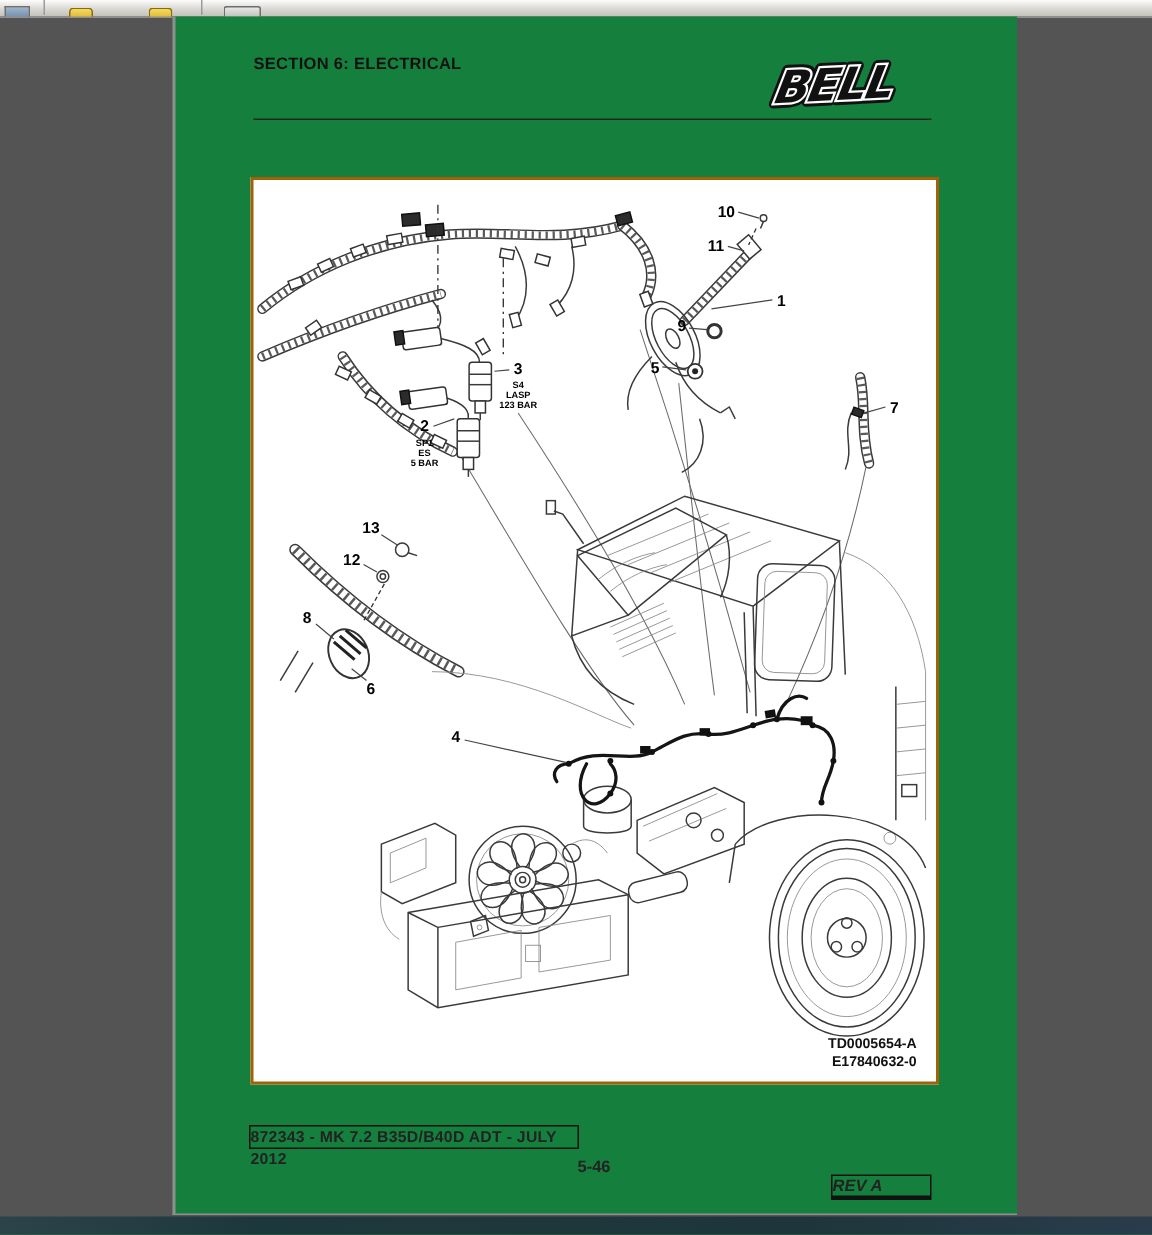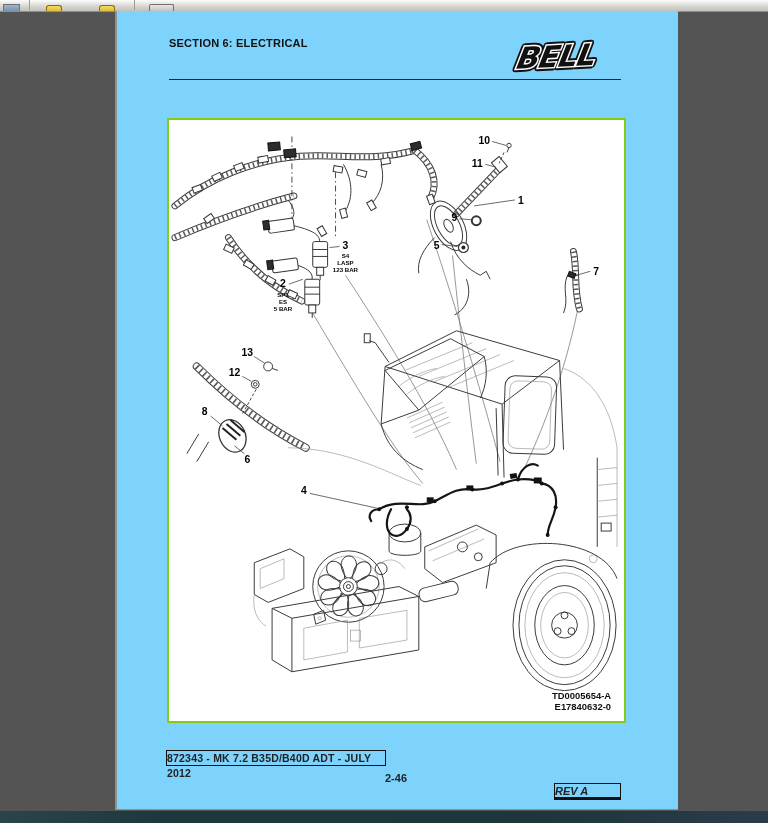--- a/index.html
+++ b/index.html
@@ -16,31 +16,31 @@
     border-bottom:1px solid #8f8f8f;overflow:hidden;
   }
   .tb-sep{position:absolute;top:0;width:1px;height:10px;background:#9a9a9a;}
   .tb-frag{position:absolute;border:1px solid #6f6f6f;border-bottom:none;}
   .frag-blue{left:3px;top:4px;width:15px;height:8px;background:linear-gradient(#9fb4cc,#6d86a6);}
   .frag-yellow{background:linear-gradient(#f2da6a,#dcb21e);border-color:#8a6d00;width:14px;height:7px;top:5px;border-radius:3px 3px 0 0;}
   .frag-gray{left:149px;top:4px;width:23px;height:8px;background:linear-gradient(#e7e7e7,#b5b5b1);border-radius:2px 2px 0 0;}
   
   .page{
     position:absolute;left:115px;top:11px;width:563px;height:799px;
-    background:#7dd3fc;border-left:2px solid #8f8f8f;box-sizing:border-box;
+    background:#15803d;border-left:2px solid #8f8f8f;box-sizing:border-box;
     border-bottom:1px solid #8f8f8f;
   }
   .section-label{position:absolute;left:52px;top:26px;font-size:11px;font-weight:bold;color:#111;letter-spacing:.2px;}
   .page-title{position:absolute;left:51px;top:39px;font-size:18px;font-weight:bold;color:#111;letter-spacing:.3px;}
   .header-rule{position:absolute;left:52px;top:68px;width:452px;height:1px;background:#222;}
   .bell-logo{position:absolute;left:388px;top:25px;width:120px;height:38px;}
   
   .figure-frame{
     position:absolute;left:50px;top:107px;width:459px;height:605px;
-    border:2px solid #84cc16;box-sizing:border-box;background:#fff;
+    border:2px solid #a16207;box-sizing:border-box;background:#fff;
   }
   .figure-frame svg{position:absolute;left:0;top:0;}
   
   .doc-ref-box{
     position:absolute;left:49px;top:739px;width:220px;height:16px;
     border:1px solid #111;font-size:10.5px;font-weight:bold;color:#222;
     text-align:left;line-height:15px;box-sizing:border-box;letter-spacing:.2px;
   }
   .rev-box{
     position:absolute;left:437px;top:736px;width:67px;height:17px;
@@ -400,16 +400,16 @@
         <text class="lbl" x="115" y="192">5 BAR</text>
       </g>
 
       <text class="docno" x="446" y="583">TD0005654-A</text>
       <text class="docno" x="446" y="595">E17840632-0</text>
     </svg>
   </div>
 
   <div class="doc-ref-box">872343 - MK 7.2 B35D/B40D  ADT - JULY 2012</div>
   <div class="rev-box">REV A</div>
-  <div class="page-num">2-46</div>
+  <div class="page-num">5-46</div>
 </div>
 
 <div class="taskbar"></div>
 
 </body></html>

